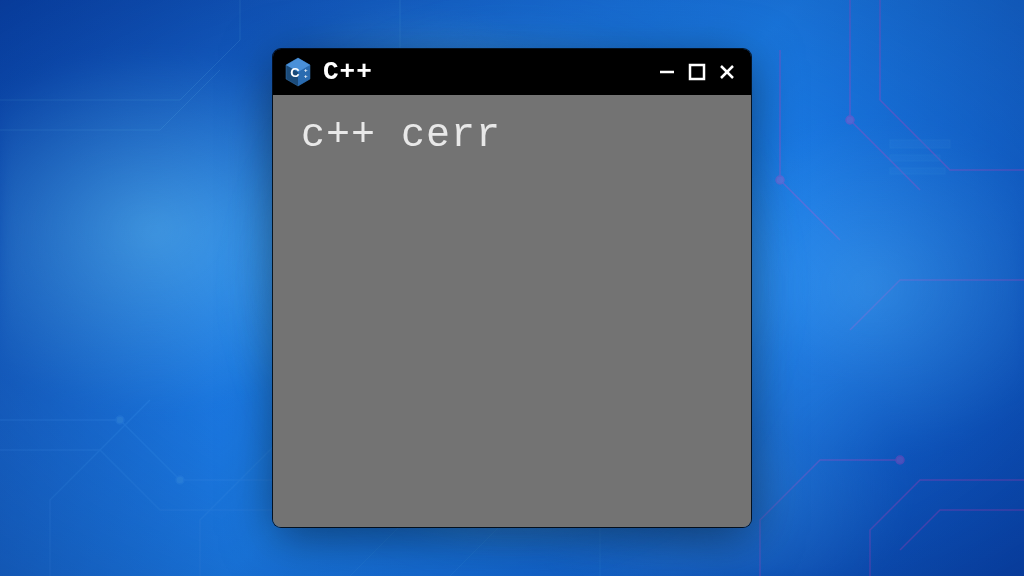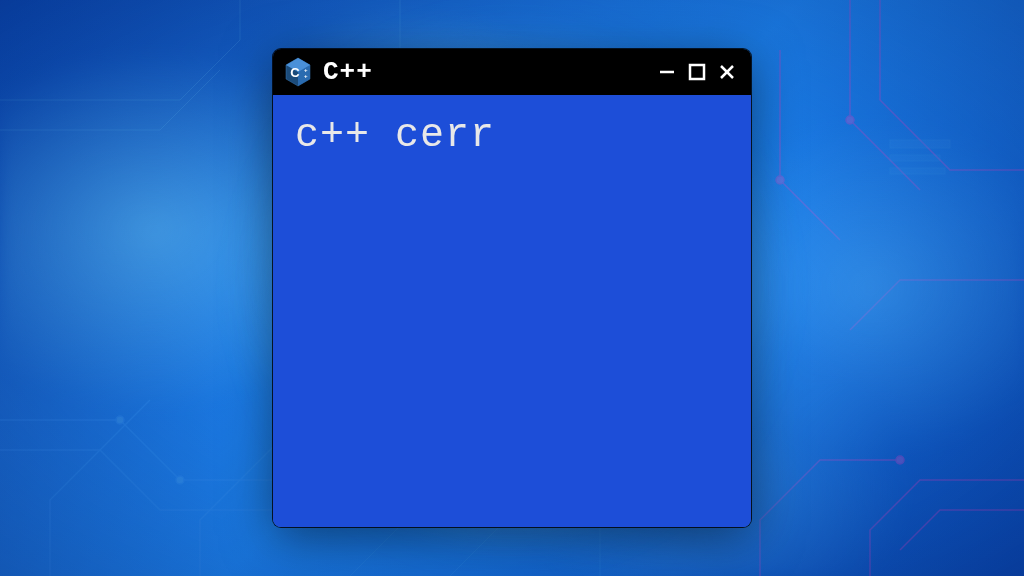--- a/index.html
+++ b/index.html
@@ -104,22 +104,22 @@
       height: 24px;
       display: flex;
       align-items: center;
       justify-content: center;
       color: #ffffff;
       cursor: pointer;
     }
     
     .window-body {
       height: calc(100% - 46px);
-      background: #1d4ed8;
-      padding: 18px 22px;
+      background: #737373;
+      padding: 18px 28px;
     }
     
     .terminal-text {
       color: #e8e8e8;
       font-family: 'Courier New', 'Consolas', monospace;
       font-size: 40px;
       font-weight: normal;
       letter-spacing: 1px;
     }
   </style>

